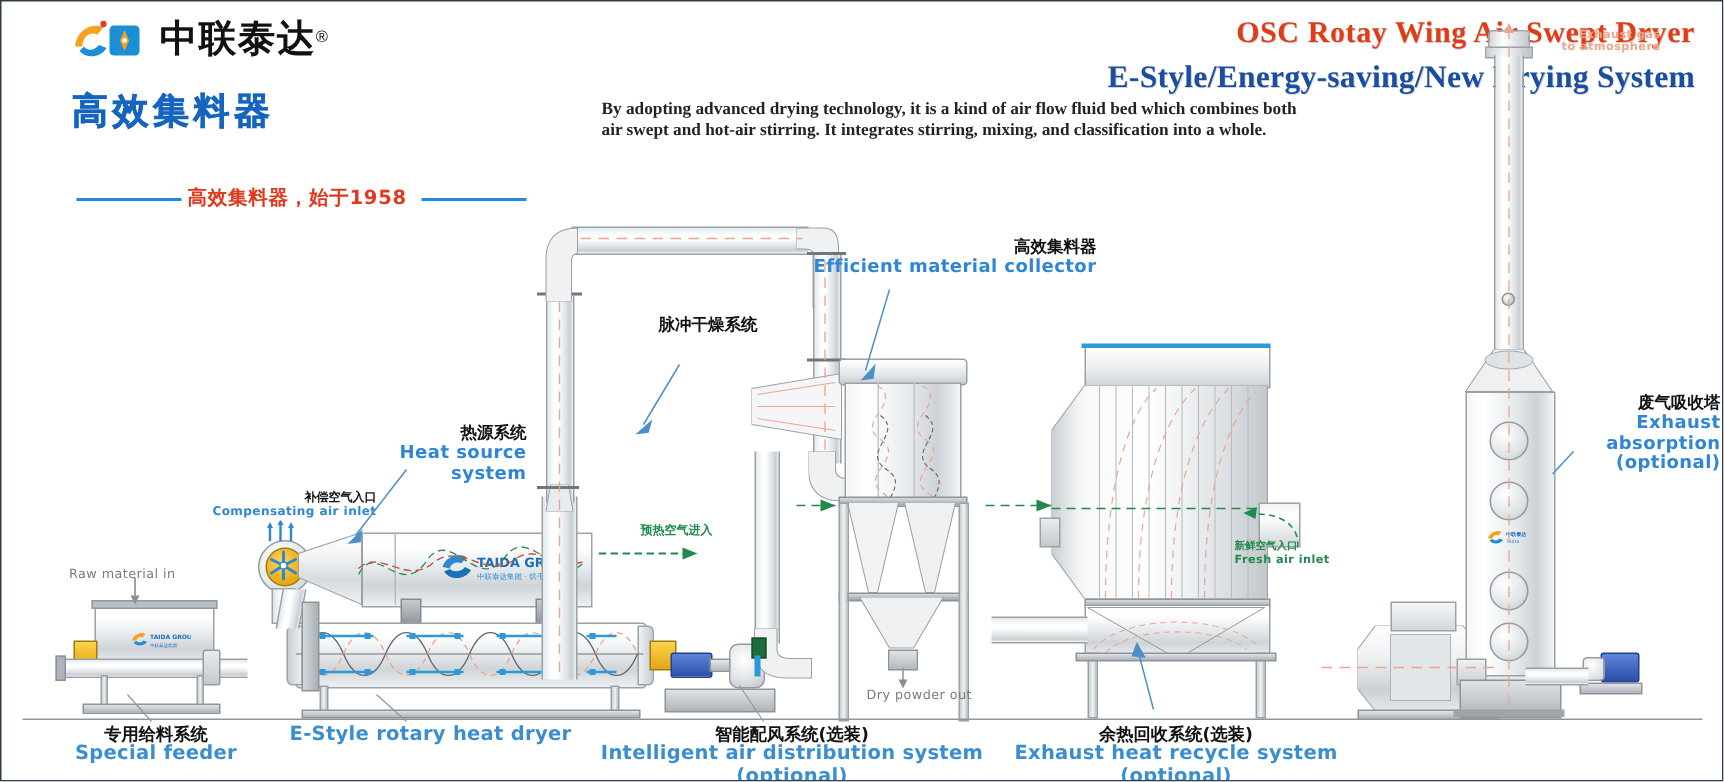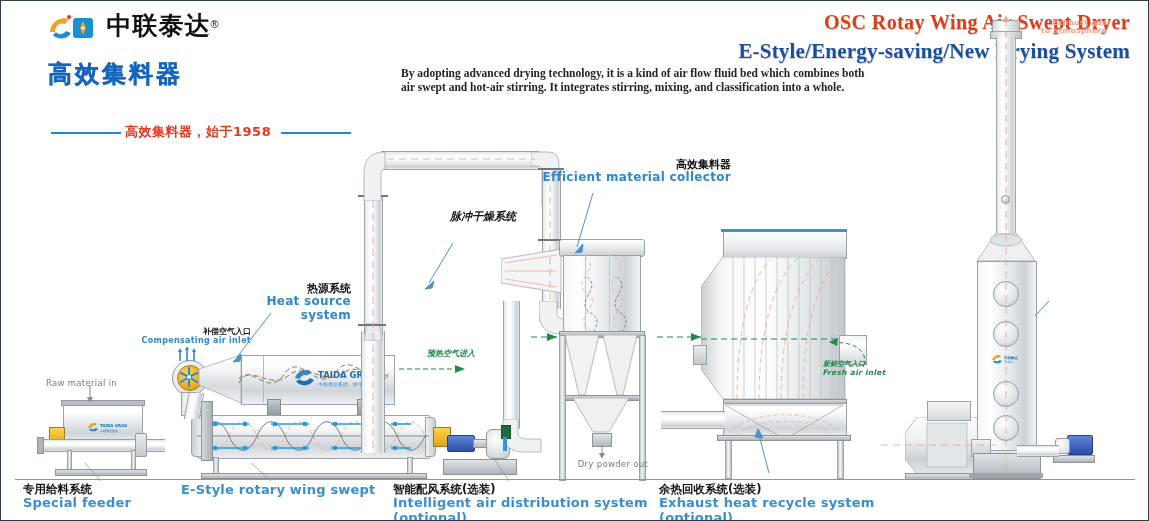--- a/index.html
+++ b/index.html
@@ -47,26 +47,26 @@
   #desc div{white-space:nowrap;}
 
   
   .callout{position:absolute;text-align:right;line-height:1.12;}
   .callout .cn{font-family:"DejaVu Sans",sans-serif;font-size:11px;font-weight:bold;color:#111;display:block;}
   .callout .en{font-family:"DejaVu Sans",sans-serif;font-size:12px;font-weight:bold;color:#2e86d4;display:block;letter-spacing:0.3px;}
   .callout.small .cn{font-size:8px;}
   .callout.small .en{font-size:8px;}
   .callout.tiny .cn{font-size:7px;}
   .callout.tiny .en{font-size:7.5px;}
-  .callout.green .cn,.callout.green .en{color:#1f8a4c;font-style:italic;}
+  .callout.green .cn,.callout.green .en{color:#1f8a4c;}
   .callout.orange .cn,.callout.orange .en{color:#f0a48a;font-weight:bold;}
   .callout.gray .en{color:#7b7b7b;font-weight:normal;font-size:8.5px;}
 
   
-  .blabel{position:absolute;line-height:1.15;}
+  .blabel{position:absolute;text-align:center;line-height:1.15;}
   .blabel .cn{display:block;font-family:"DejaVu Sans",sans-serif;font-size:11.5px;font-weight:bold;color:#111;}
   .blabel .en{display:block;font-family:"DejaVu Sans",sans-serif;font-size:13px;font-weight:bold;color:#3a8ed0;letter-spacing:0.2px;}
 
   
   svg.overlay{position:absolute;left:0;top:0;width:1149px;height:521px;pointer-events:none;}
 
   
   .metal{
     background:linear-gradient(to bottom,#fdfdfd 0%,#ffffff 18%,#e9ecef 45%,#cfd4d8 72%,#eef0f2 100%);
     border:0.7px solid #9aa1a7;
@@ -313,21 +313,21 @@
 
   <svg class="abs" style="left:500px;top:248px;" width="62" height="48">
     <polygon points="0,10 0,34 60,44 60,0" fill="#f3f5f6" stroke="#9aa1a7" stroke-width="0.7"></polygon>
     <g stroke="#f0a48a" stroke-width="0.7" fill="none">
       <line x1="4" y1="14" x2="56" y2="6"></line>
         <line x1="4" y1="22" x2="56" y2="22"></line>
         <line x1="4" y1="30" x2="56" y2="38"></line>
     </g>
   </svg>
 
-  <div class="abs callout" style="left:390px;top:210px;width:125px;font-style:italic;">
+  <div class="abs callout" style="left:379px;top:210px;width:125px;">
     <span class="cn">脉冲干燥系统</span>
   </div>
 
   <div class="abs" style="left:550px;top:238px;width:100px;height:240px;">
 
     <div class="abs" style="left:8px;top:0px;width:84px;height:16px;border-radius:3px;background:linear-gradient(to bottom,#ffffff,#e3e7ea 60%,#c7ccd0);border:0.7px solid #9aa1a7;"></div>
 
     <div class="abs metal-v" style="left:12px;top:16px;width:76px;height:78px;"></div>
     <div class="abs" style="left:34px;top:16px;width:1px;height:78px;background:#c2c7cb;"></div>
     <div class="abs" style="left:58px;top:16px;width:1px;height:78px;background:#c2c7cb;"></div>
@@ -521,20 +521,26 @@
     <div class="abs" style="left:2px;top:7px;width:13px;height:14px;background:radial-gradient(circle at 38% 32%,#fff,#d2d7da);border:0.6px solid #949a9f;border-radius:3px;"></div>
     <div class="abs base" style="left:0px;top:24px;width:40px;height:6px;"></div>
   </div>
   <div class="abs pipe-h" style="left:1016px;top:444px;width:42px;height:10px;"></div>
 
   <div class="abs callout tiny orange" style="left:1022px;top:18px;width:84px;text-align:right;">
     <span class="en">Exhaust gas</span>
     <span class="en">to atmosphere</span>
   </div>
 
+  <div class="abs callout" style="left:1054px;top:262px;width:92px;">
+    <span class="cn">废气吸收塔</span>
+    <span class="en">Exhaust</span>
+    <span class="en">absorption</span>
+    <span class="en">(optional)</span>
+  </div>
 
   <svg class="abs overlay">
     <g stroke="#f0a48a" stroke-width="0.9" stroke-dasharray="7,5" fill="none">
       <line x1="880" y1="444" x2="1000" y2="444"></line>
       <line x1="372" y1="200" x2="372" y2="450"></line>
       <line x1="549" y1="172" x2="549" y2="300"></line>
       <line x1="386" y1="158" x2="534" y2="158"></line>
     </g>
   </svg>
 
@@ -563,21 +569,21 @@
       <line x1="270" y1="480" x2="250" y2="462"></line>
       <line x1="508" y1="480" x2="492" y2="456"></line>
     </g>
   </svg>
 
   <div class="blabel" style="left:22px;top:482px;width:162px;">
     <span class="cn">专用给料系统</span>
     <span class="en">Special feeder</span>
   </div>
   <div class="blabel" style="left:180px;top:482px;width:212px;">
-    <span class="en">E-Style rotary wing swept</span>
+    <span class="en">E-Style rotary heat dryer</span>
   </div>
   <div class="blabel" style="left:392px;top:482px;width:270px;">
     <span class="cn">智能配风系统(选装)</span>
     <span class="en">Intelligent air distribution system (optional)</span>
   </div>
   <div class="blabel" style="left:658px;top:482px;width:250px;">
     <span class="cn">余热回收系统(选装)</span>
     <span class="en">Exhaust heat recycle system (optional)</span>
   </div>
 

